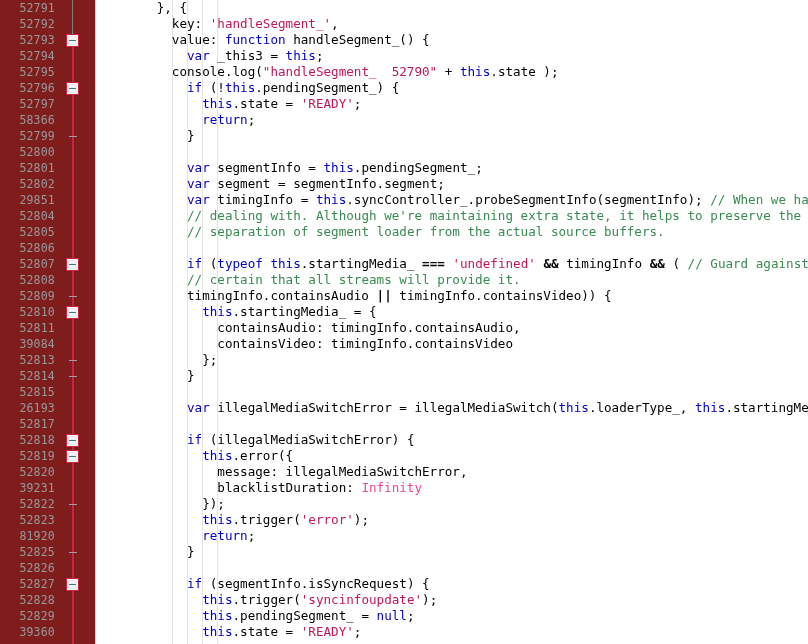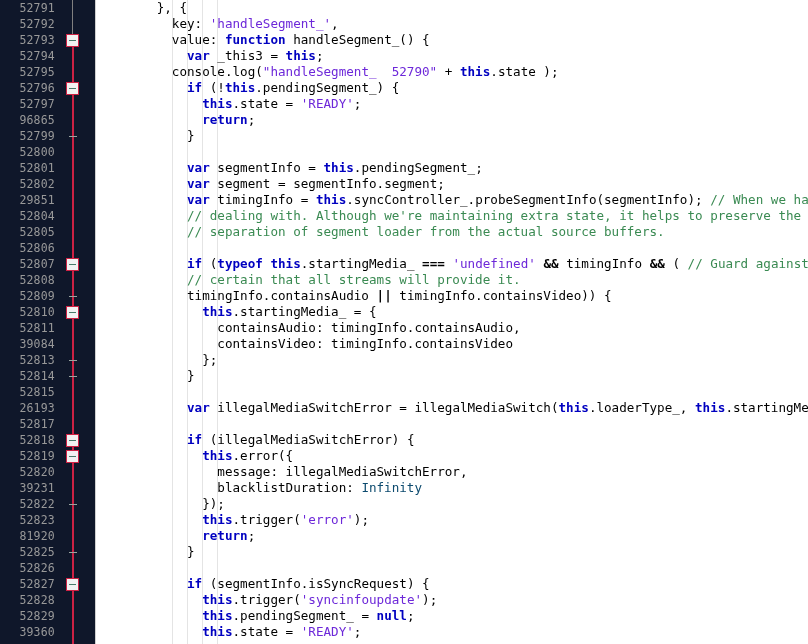--- a/index.html
+++ b/index.html
@@ -19,21 +19,21 @@
     height: 644px;
     display: flex;
     background: #ffffff;
   }
 
   
   .gutter {
     position: relative;
     width: 96px;
     flex: 0 0 96px;
-    background: #0f172a;
+    background: #7f1d1d;
     overflow: hidden;
   }
   .gutter-numbers {
     position: absolute;
     left: 0;
     top: 0;
     width: 58px;
     text-align: right;
   }
   .lineno {
@@ -128,42 +128,42 @@
   .cline {
     height: 16px;
     line-height: 16px;
     font-family: "DejaVu Sans Mono", monospace;
     font-size: 12.6px;
     white-space: pre;
     color: #000000;
   }
 
   
-  .kw   { color: #0000c0; font-weight: bold; }
-  .str  { color: #6d28d9; }
+  .kw   { color: #0000c0; font-weight: normal; }
+  .str  { color: #be185d; }
   .cmt  { color: #3a8a52; }
-  .num  { color: #0c4a6e; text-align: right; }
+  .num  { color: #ec4899; text-align: right; }
   .pl   { color: #000000; }
   .opb  { color: #000000; font-weight: bold; }
 </style>
 </head>
 <body>
 
 <div id="editor">
 
   <div class="gutter">
     <div class="gutter-numbers" id="gutter-numbers">
         <div class="lineno">52791</div>
         <div class="lineno">52792</div>
         <div class="lineno">52793</div>
         <div class="lineno">52794</div>
         <div class="lineno">52795</div>
         <div class="lineno">52796</div>
         <div class="lineno">52797</div>
-        <div class="lineno">96865</div>
+        <div class="lineno">58366</div>
         <div class="lineno">52799</div>
         <div class="lineno">52800</div>
         <div class="lineno">52801</div>
         <div class="lineno">52802</div>
         <div class="lineno">29851</div>
         <div class="lineno">52804</div>
         <div class="lineno">52805</div>
         <div class="lineno">52806</div>
         <div class="lineno">52807</div>
         <div class="lineno">52808</div>

